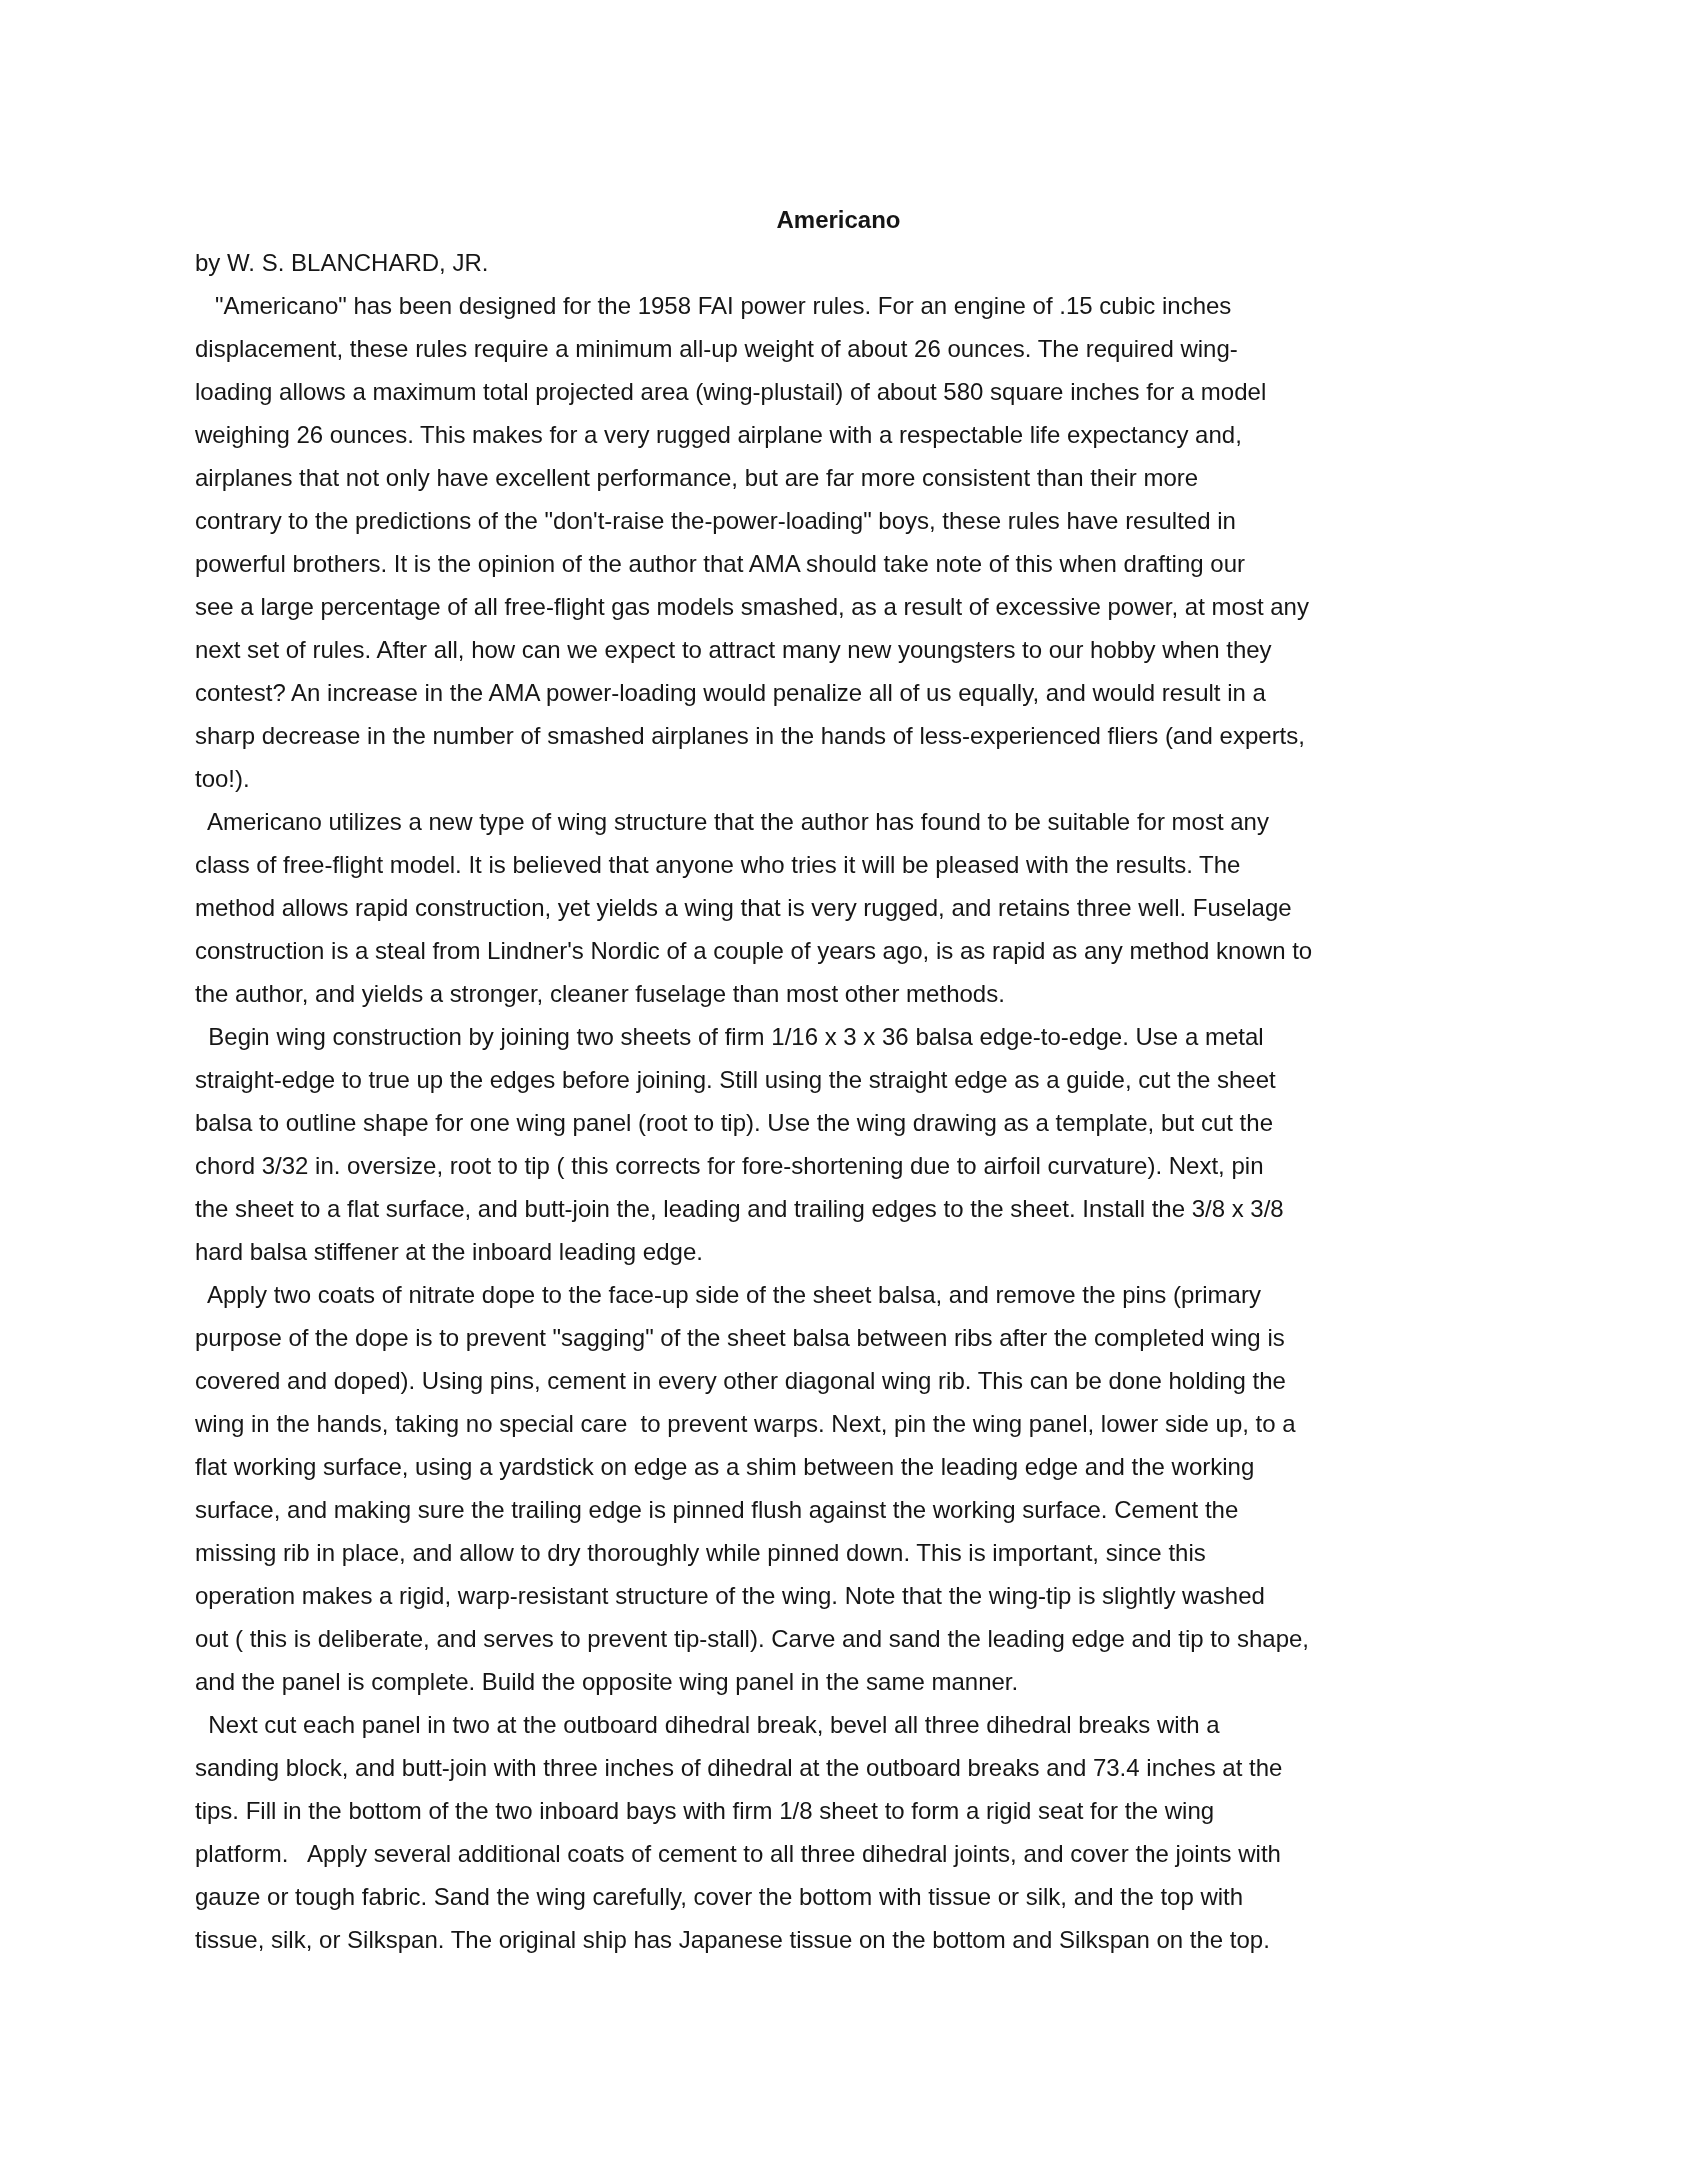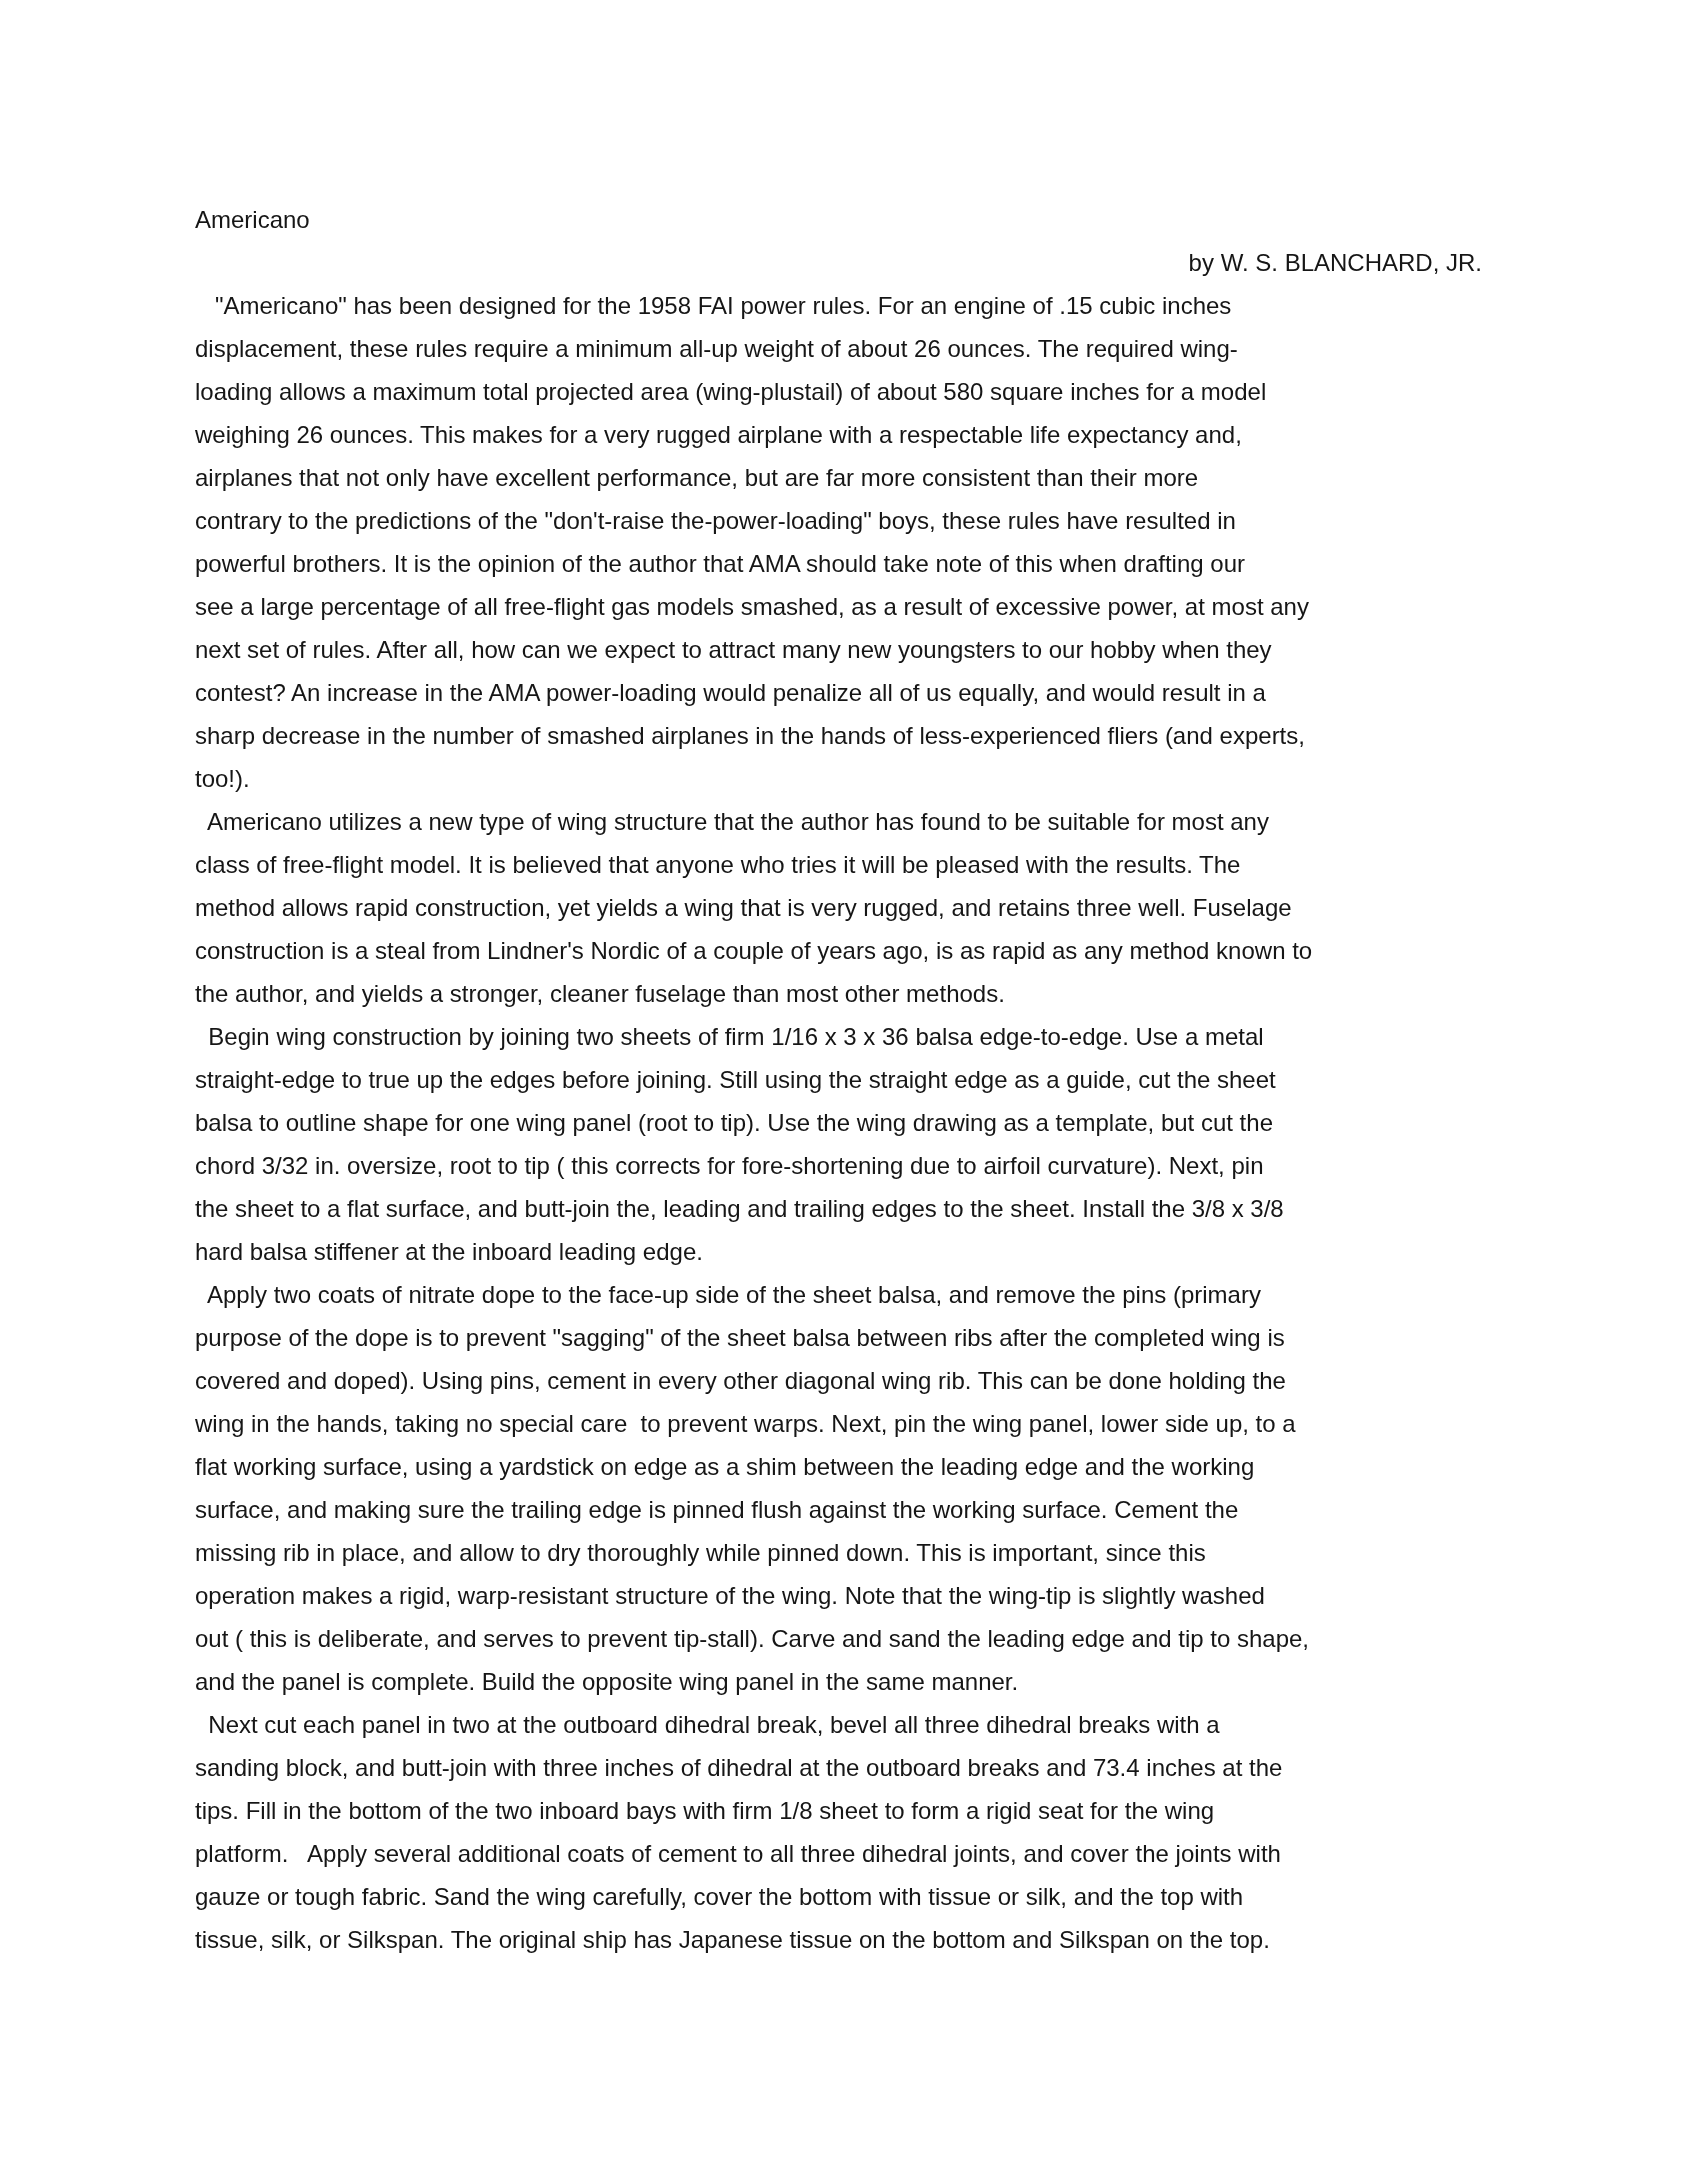--- a/index.html
+++ b/index.html
@@ -23,25 +23,25 @@
     width: 1287px;
     font-size: 24px;
     line-height: 43px;
     font-weight: 400;
   }
   .ln {
     white-space: pre;
     height: 43px;
   }
   .title {
-    font-weight: 400;
-    text-align: left;
+    font-weight: 700;
+    text-align: center;
   }
   .byline {
-    text-align: right;
+    text-align: left;
   }
 </style>
 </head>
 <body>
 
 <div class="page">
   <div class="doc">
 
     <div class="ln title">Americano</div>
     <div class="ln byline">by W. S. BLANCHARD, JR.</div>

